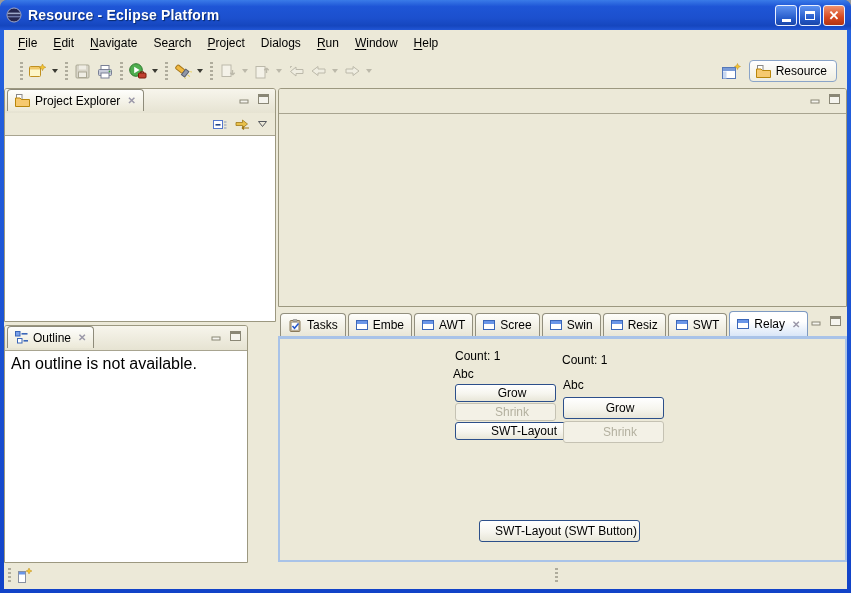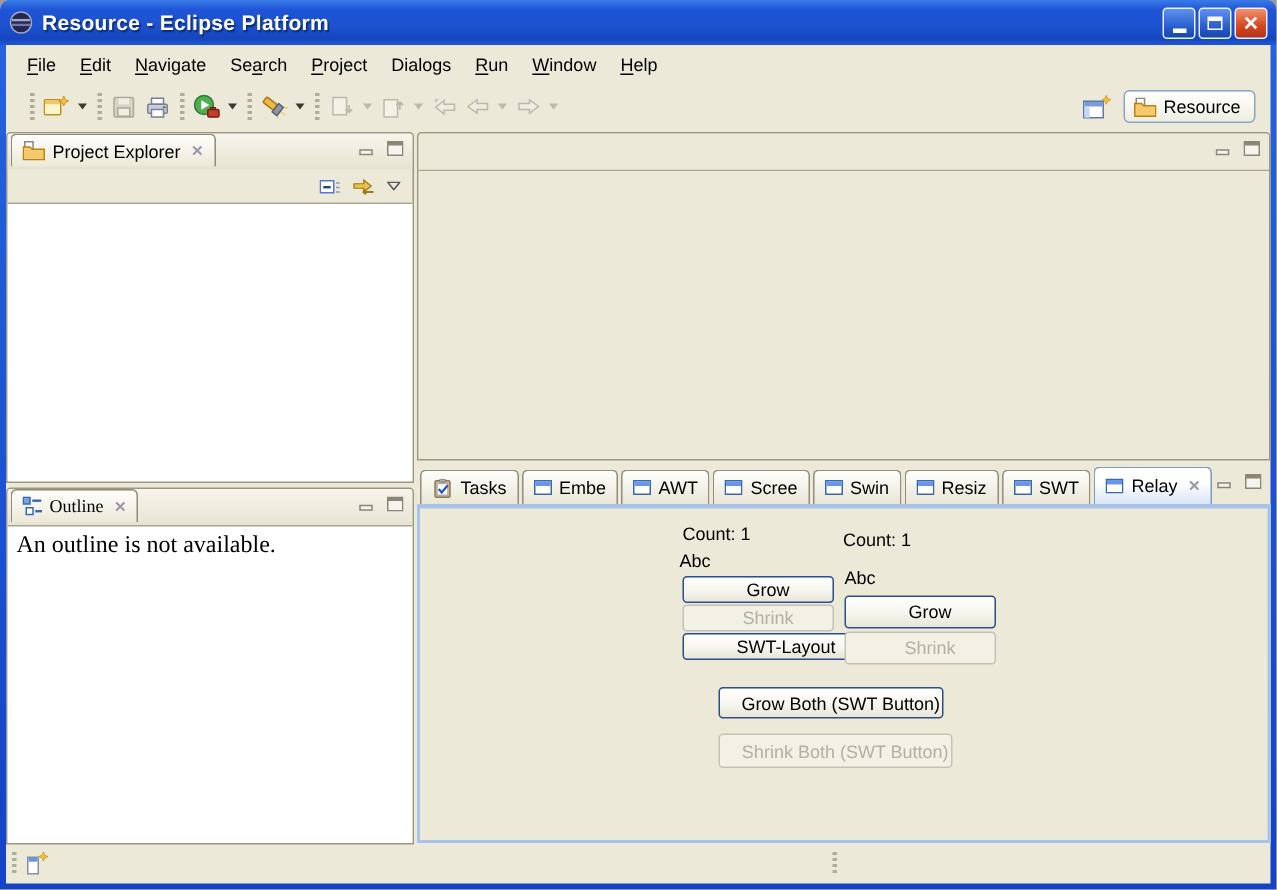--- a/index.html
+++ b/index.html
@@ -271,21 +271,21 @@
           </span>
           <span>
             <svg width="9" height="6" viewBox="0 0 9 6">
               <path d="M0.5 0.5 h8 l-4 5 z" fill="#ECE9D8" stroke="#55585E"></path>
             </svg>
           </span>
         </div>
         <div class="view-content"></div>
       </div>
 
-      <div class="view" style="left:0; top:239px; width:272px; bottom:0;font-family:Liberation Serif, serif;">
+      <div class="view" style="left:0; top:239px; width:244px; bottom:0;">
         <div class="view-header">
           <div class="view-tab">
             <svg width="13" height="13" viewBox="0 0 13 13">
               <rect x="0.5" y="0.5" width="4.5" height="4.5" fill="#7AA0E8" stroke="#3A66B8"></rect>
               <rect x="2.5" y="7.5" width="4.5" height="4.5" fill="#FFF" stroke="#3A66B8"></rect>
               <rect x="6.5" y="2" width="6" height="1.6" fill="#3A66B8"></rect>
               <rect x="8.5" y="9" width="4.5" height="1.6" fill="#3A66B8"></rect>
             </svg>
             <span>Outline</span>
             <span class="tab-close">✕</span>
@@ -410,22 +410,21 @@
           <span class="lbl" style="left:173px; top:28px;">Abc</span>
           <button class="xp-btn" style="left:175px; top:45px; width:101px; height:18px;">Grow</button>
           <button class="xp-btn dis" style="left:175px; top:64px; width:101px; height:18px;">Shrink</button>
           <button class="xp-btn" style="left:175px; top:83px; width:125px; height:18px;">SWT-Layout</button>
 
           <span class="lbl" style="left:282px; top:14px;">Count: 1</span>
           <span class="lbl" style="left:283px; top:39px;">Abc</span>
           <button class="xp-btn" style="left:283px; top:58px; width:101px; height:22px;">Grow</button>
           <button class="xp-btn dis" style="left:283px; top:82px; width:101px; height:22px;">Shrink</button>
 
-          <button class="xp-btn" style="left:199px; top:119px; width:150px; height:21px;">Grow Both (SWT Button)</button>
-          <button class="xp-btn dis" style="left:199px; top:150px; width:156px; height:23px;">Shrink Both (SWT Button)</button>
+          <button class="xp-btn" style="left:199px; top:181px; width:161px; height:22px;">SWT-Layout (SWT Button)</button>
         </div>
       </div>
     </div>
 
     <div class="statusbar">
       <span class="sb-handle" style="left:4px;"></span>
       <span style="position:absolute; left:13px; top:4px;">
         <svg width="18" height="17" viewBox="0 0 18 17">
           <rect x="1.5" y="4.5" width="7" height="11" fill="#FFF" stroke="#8890A0"></rect>
           <rect x="2" y="5" width="6" height="2.5" fill="#6A96E8"></rect>

